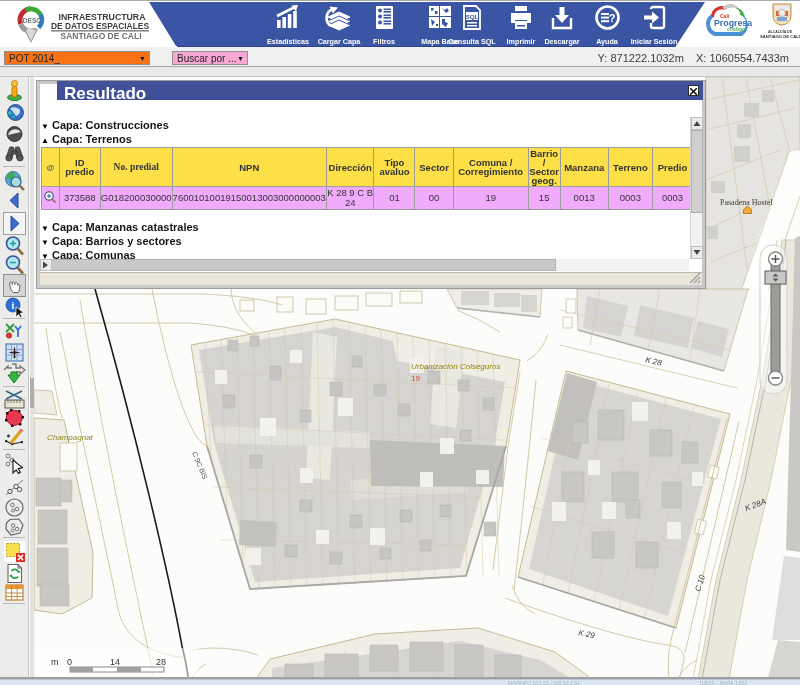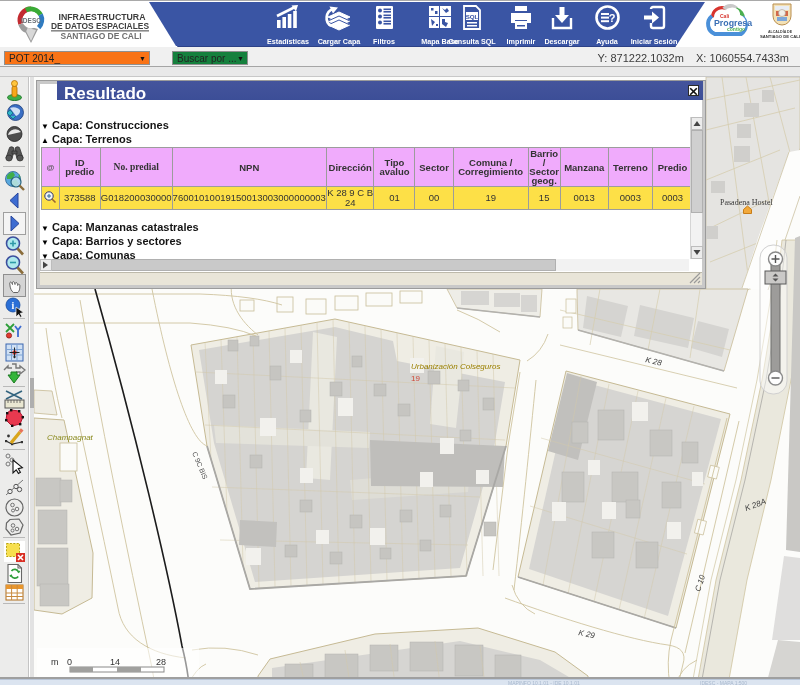--- a/index.html
+++ b/index.html
@@ -28,22 +28,22 @@
 #dlg{position:absolute;left:36px;top:80px;width:670px;height:209px;background:#ffffff;border:1px solid #9b9b9b;box-shadow:0 0 0 3px #c9c9c9 inset;}
 #dlg .tb{position:absolute;left:2px;top:0;right:2px;height:19px;background:linear-gradient(#44549c,#3c4e97);color:#fff;font-weight:bold;font-size:17px;padding:3px 0 0 7px;margin-left:18px;}
 #dlg .cx{position:absolute;right:4px;top:4px;width:11px;height:11px;background:#fdfdfd;border:1px solid #2b2b2b;color:#111;font-size:10px;line-height:9px;text-align:center;font-weight:bold;}
 #dlg .mb{position:absolute;left:3px;top:19px;right:3px;height:16px;background:#fdfdfd;border-bottom:1px solid #cfcfcf;font-size:11px;font-weight:bold;color:#1c1c1c;}
 #dlg .mb span{position:absolute;top:2px;}
 #dlg .ct{position:absolute;left:4px;top:36px;width:652px;height:142px;background:#fff;overflow:hidden;}
 .capa{font-size:11px;font-weight:bold;color:#141414;height:14px;line-height:14px;padding-left:0;white-space:nowrap;}
 .capa .tri{display:inline-block;font-size:8px;width:11px;color:#000;}
 #rtab{border-collapse:collapse;margin:1px 0 2px 0;table-layout:fixed;}
 #rtab td{border:1px solid #9c9c9c;text-align:center;font-size:9.5px;color:#333;padding:1px 0;overflow:hidden;}
-#rtab tr.h td{background:#f0abfc;font-weight:bold;line-height:9px;height:36px;margin-top:22px;}
-#rtab tr.d td{background:#fde047;height:21px;line-height:10px;}
+#rtab tr.h td{background:#fde047;font-weight:bold;line-height:9px;height:36px;margin-top:22px;}
+#rtab tr.d td{background:#f0abfc;height:21px;line-height:10px;}
 #vsb{position:absolute;right:3px;top:36px;width:12px;height:142px;background:#f2f2f2;border-left:1px solid #d5d5d5;}
 .sba{position:absolute;left:0;width:12px;height:13px;background:#ececec;border:1px solid #bdbdbd;color:#555;font-size:7px;text-align:center;line-height:13px;}
 .sbt{position:absolute;left:0;width:12px;background:#cfcfcf;border:1px solid #b0b0b0;}
 #hsb{position:absolute;left:3px;right:16px;bottom:17px;height:12px;background:#f2f2f2;}
 .sbh{position:absolute;left:8px;top:0;width:508px;height:12px;background:#c9c9c9;border:1px solid #b0b0b0;}
 #dfoot{position:absolute;left:3px;right:3px;bottom:3px;height:13px;background:#e9e5d8;border-top:1px solid #bdb9aa;}
 
 #mapbot{position:absolute;left:0;top:677px;width:800px;height:2px;background:#9f9f9f;}
 #botbar{position:absolute;left:0;top:679px;width:800px;height:6px;background:#dbe4f0;border-top:1px solid #b9c6d8;}
 </style>
@@ -381,21 +381,21 @@
           <path d="M4,13 h10 v4 h-10 Z" fill="#7da7d9"></path>
           <circle cx="9" cy="9" r="3.5" fill="#f0efe8" stroke="#a98" stroke-width="0.6"></circle>
         </g>
         <text x="80" y="31.5" font-size="3.6" font-weight="bold" fill="#444" text-anchor="middle" font-family="Liberation Sans">ALCALDÍA DE</text>
         <text x="80" y="37" font-size="4.2" font-weight="bold" fill="#333" text-anchor="middle" font-family="Liberation Sans">SANTIAGO DE CALI</text>
       </svg>
     </div>
   </div>
   <div id="row2">
     <div class="sel" style="left:4px;width:146px;">POT 2014_<span class="ar">▼</span></div>
-    <div class="sel" style="left:172px;width:76px;background:#15803d;">Buscar por ...<span class="ar">▼</span></div>
+    <div class="sel" style="left:172px;width:76px;background:#f9a8d4;">Buscar por ...<span class="ar">▼</span></div>
     <div id="coords">Y: 871222.1032m&nbsp;&nbsp;&nbsp;&nbsp;X: 1060554.7433m</div>
   </div>
   <div id="hr1"></div>
   <div id="strip"></div>
   <div id="ltb">
     <div class="ti" style="top:1.5px;"><svg width="23" height="23" viewBox="0 0 23 23">
       <ellipse cx="11.5" cy="18.5" rx="7" ry="3" fill="#3fae49" stroke="#1d7a28" stroke-width="1"></ellipse>
       <rect x="9" y="7" width="5" height="11" rx="2" fill="#f7a81b" stroke="#b36d00" stroke-width="0.8"></rect>
       <circle cx="11.5" cy="4.5" r="3" fill="#ffc53d" stroke="#b36d00" stroke-width="0.8"></circle>
     </svg></div>

